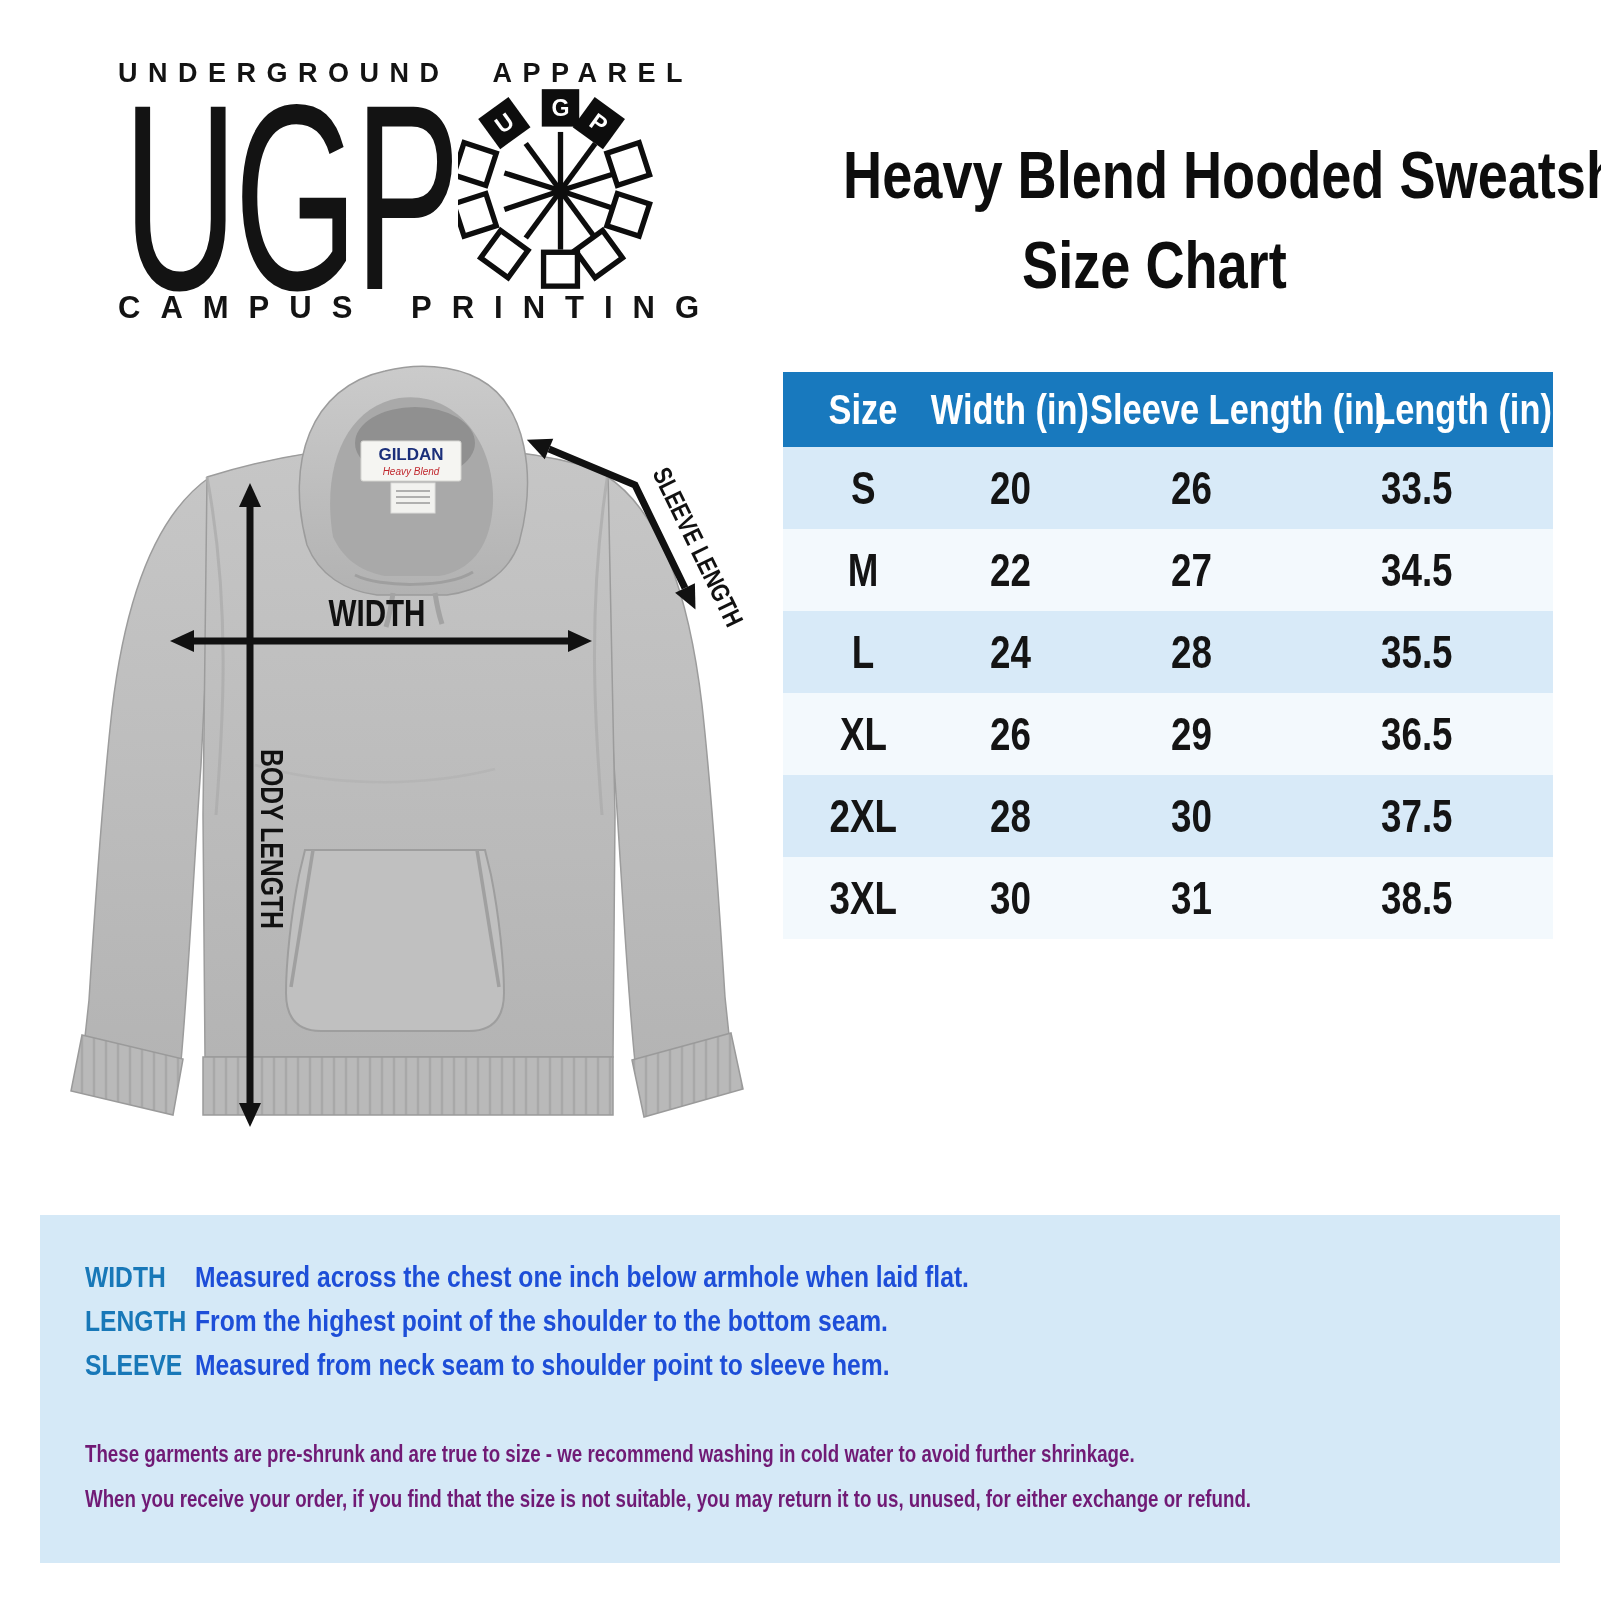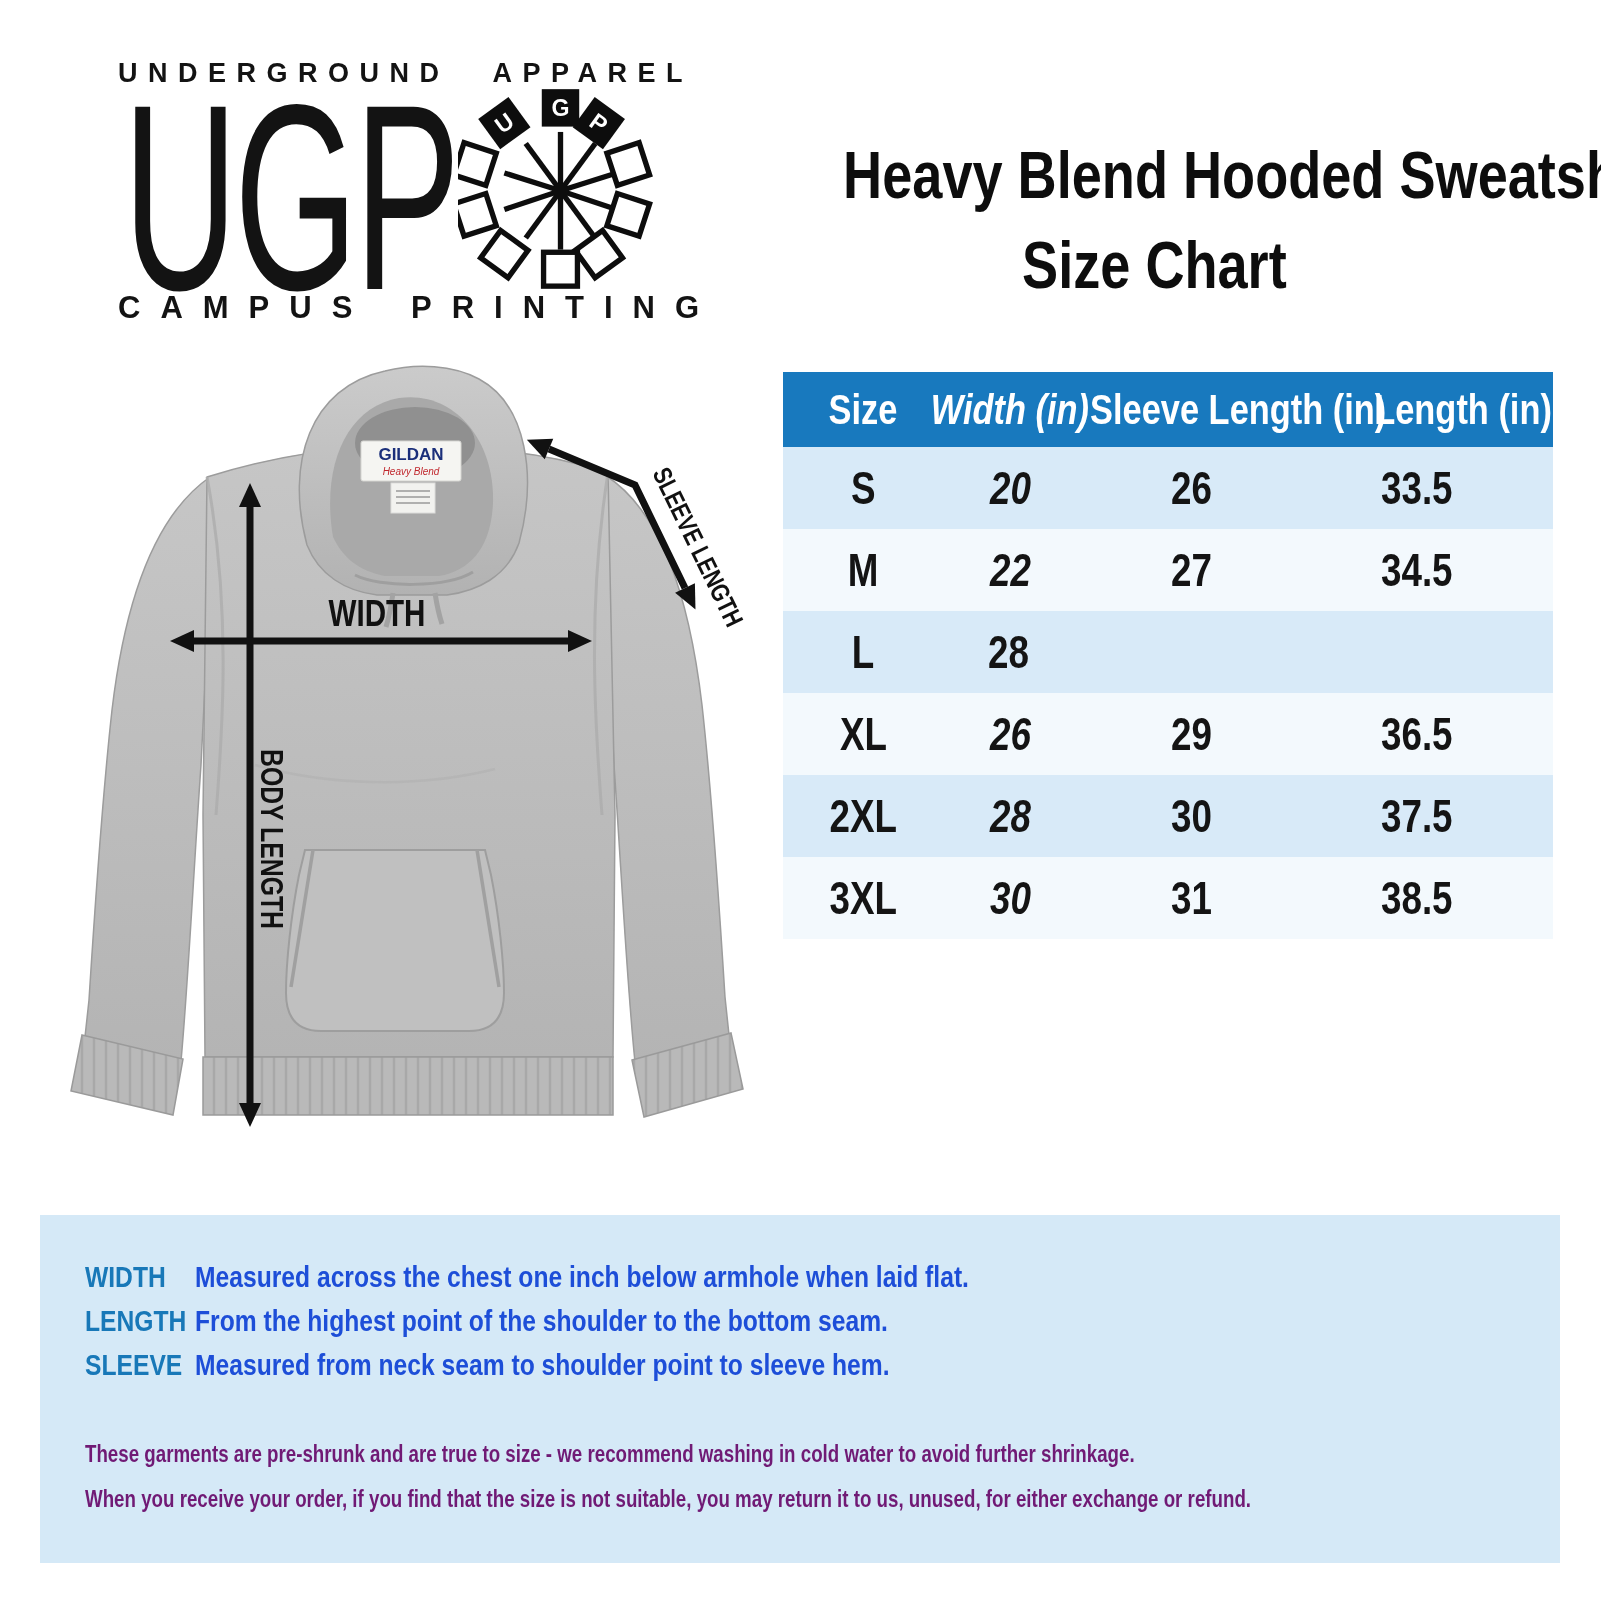--- a/index.html
+++ b/index.html
@@ -26,21 +26,21 @@
   .hoodie { left:55px; top:345px; width:690px; height:800px; }
 
   
   .size-table { left:783px; top:372px; width:770px; }
   .t-row { display:flex; width:100%;padding-left:24px; }
   .t-head { height:75px; background:#1879BE; color:#ffffff; }
   .t-body { height:82px; }
   .row-a { background:#D8EAF8; }
   .row-b { background:#F3F9FD; }
   .t-cell { display:flex; align-items:center; justify-content:center; font-weight:bold; }
-  .c1{ width:15%; } .c2{ width:24.5%;font-style:italic; } .c3{ width:24%; } .c4{ width:36.5%; }
+  .c1{ width:15%; } .c2{ width:24.5%; } .c3{ width:24%; } .c4{ width:36.5%; }
   .t-head .t-cell { font-size:43px; }
   .t-body .t-cell { font-size:46px; color:#141414; }
 
   
   .legend { left:40px; top:1215px; width:1520px; height:348px; background:#D5E9F7; padding:40px 30px 0 45px; }
   .def-row { display:flex; height:44px; align-items:center; font-size:29px; font-weight:bold; }
   .def-term { width:110px; color:#1878B8; flex:0 0 110px; }
   .def-text { color:#1d4ed8; }
   .notes { margin-top:44px; font-size:24px; font-weight:bold; line-height:45px; color:#701a75; }
   .notes .cx { transform:scaleX(0.78); }
@@ -198,22 +198,28 @@
         <span class="cx cx-c">27</span>
       </div>
     <div class="t-cell c4">
         <span class="cx cx-c">34.5</span>
       </div>
   </div>
   <div class="t-row t-body row-a">
     <div class="t-cell c1">
         <span class="cx cx-c">L</span>
       </div>
+    <div class="t-cell c2">
+        <span class="cx cx-c">24</span>
+      </div>
     <div class="t-cell c3">
         <span class="cx cx-c">28</span>
+      </div>
+    <div class="t-cell c4">
+        <span class="cx cx-c">35.5</span>
       </div>
   </div>
   <div class="t-row t-body row-b">
     <div class="t-cell c1">
         <span class="cx cx-c">XL</span>
       </div>
     <div class="t-cell c2">
         <span class="cx cx-c">26</span>
       </div>
     <div class="t-cell c3">

